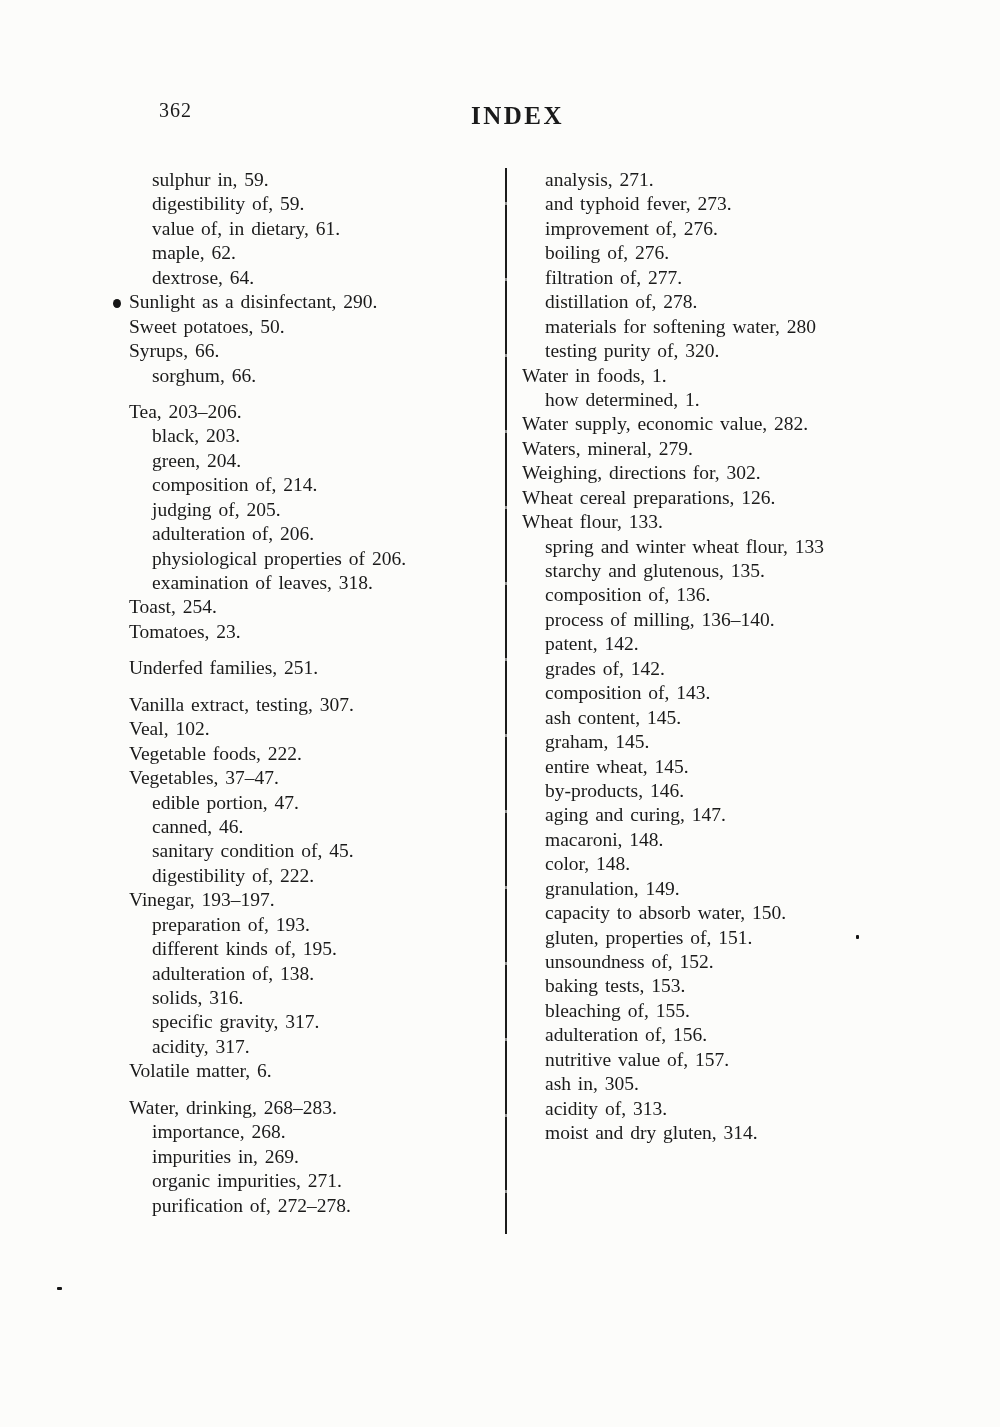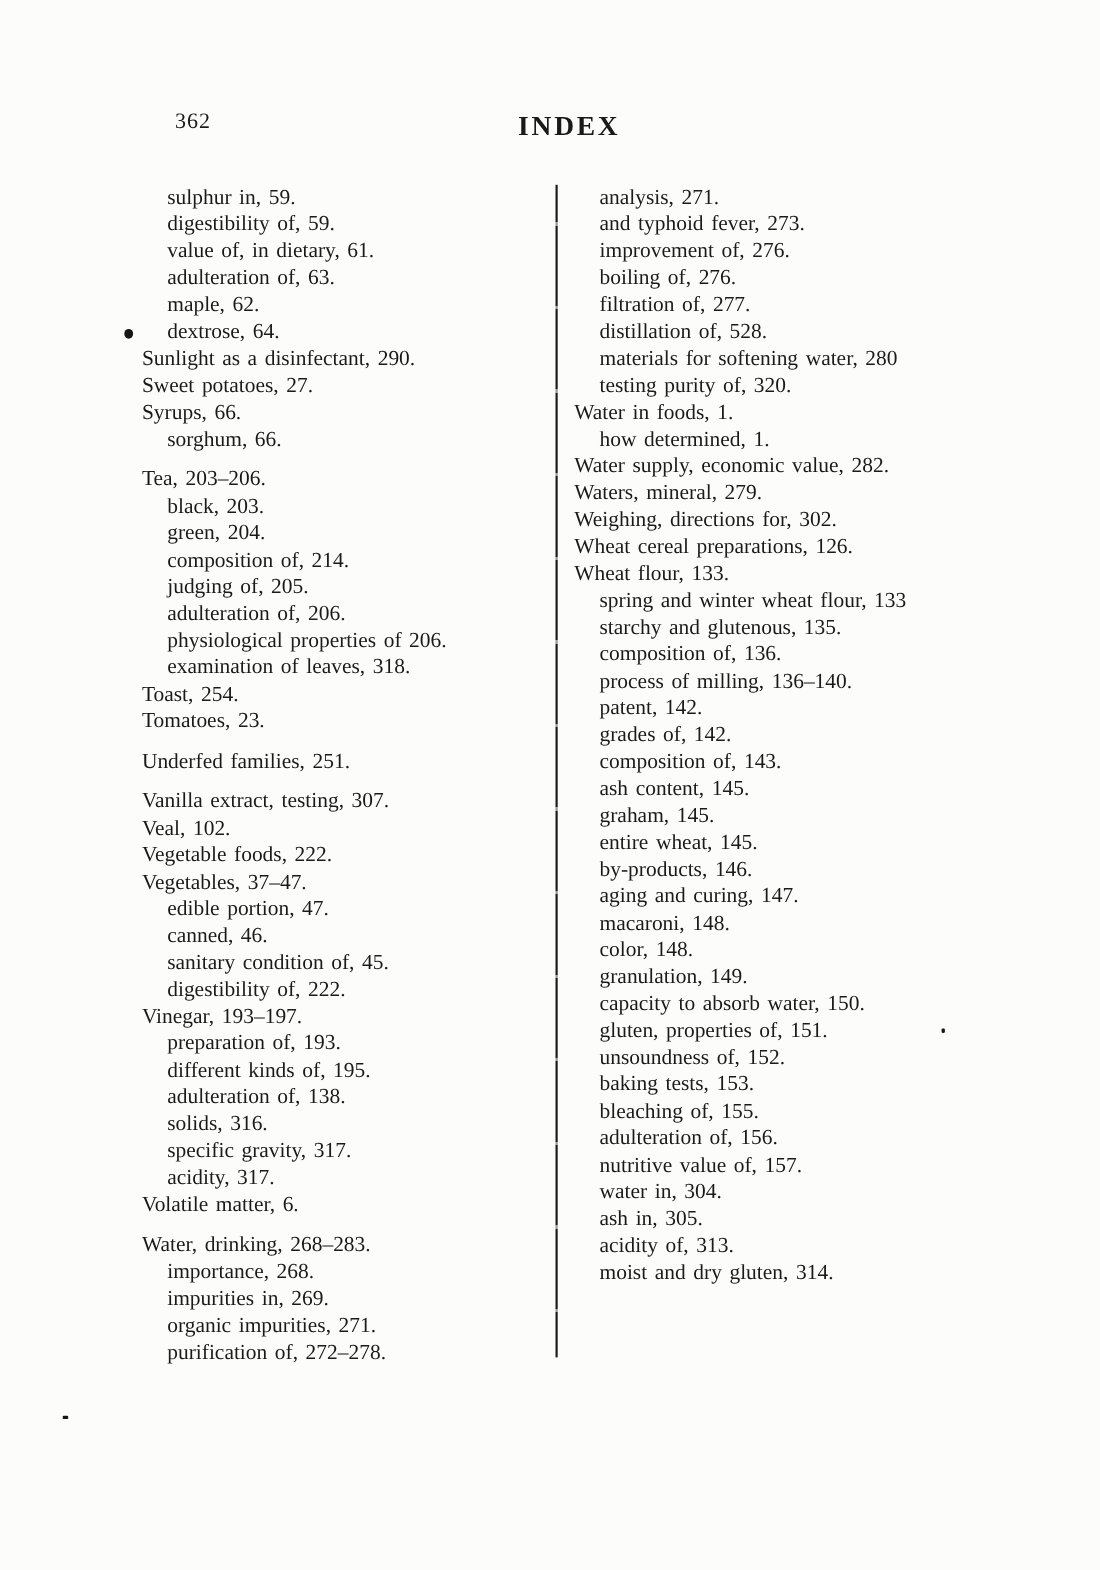--- a/index.html
+++ b/index.html
@@ -53,25 +53,24 @@
 
 <div class="page-header">INDEX</div>
 
 <div class="divider"></div>
 
 <div class="column left">
     <div class="block">
       <div class="entry sub">sulphur in, 59.</div>
       <div class="entry sub">digestibility of, 59.</div>
       <div class="entry sub">value of, in dietary, 61.</div>
-      <div class="entry sub">adulteration of, 63.</div>
       <div class="entry sub">maple, 62.</div>
       <div class="entry sub">dextrose, 64.</div>
       <div class="entry">Sunlight as a disinfectant, 290.</div>
-      <div class="entry">Sweet potatoes, 27.</div>
+      <div class="entry">Sweet potatoes, 50.</div>
       <div class="entry">Syrups, 66.</div>
       <div class="entry sub">sorghum, 66.</div>
     </div>
     <div class="block">
       <div class="entry">Tea, 203–206.</div>
       <div class="entry sub">black, 203.</div>
       <div class="entry sub">green, 204.</div>
       <div class="entry sub">composition of, 214.</div>
       <div class="entry sub">judging of, 205.</div>
       <div class="entry sub">adulteration of, 206.</div>
@@ -110,21 +109,21 @@
     </div>
   </div>
 
 <div class="column right">
     <div class="block">
       <div class="entry sub">analysis, 271.</div>
       <div class="entry sub">and typhoid fever, 273.</div>
       <div class="entry sub">improvement of, 276.</div>
       <div class="entry sub">boiling of, 276.</div>
       <div class="entry sub">filtration of, 277.</div>
-      <div class="entry sub">distillation of, 528.</div>
+      <div class="entry sub">distillation of, 278.</div>
       <div class="entry sub">materials for softening water, 280</div>
       <div class="entry sub">testing purity of, 320.</div>
       <div class="entry">Water in foods, 1.</div>
       <div class="entry sub">how determined, 1.</div>
       <div class="entry">Water supply, economic value, 282.</div>
       <div class="entry">Waters, mineral, 279.</div>
       <div class="entry">Weighing, directions for, 302.</div>
       <div class="entry">Wheat cereal preparations, 126.</div>
       <div class="entry">Wheat flour, 133.</div>
       <div class="entry sub">spring and winter wheat flour, 133</div>
@@ -142,21 +141,20 @@
       <div class="entry sub">macaroni, 148.</div>
       <div class="entry sub">color, 148.</div>
       <div class="entry sub">granulation, 149.</div>
       <div class="entry sub">capacity to absorb water, 150.</div>
       <div class="entry sub">gluten, properties of, 151.</div>
       <div class="entry sub">unsoundness of, 152.</div>
       <div class="entry sub">baking tests, 153.</div>
       <div class="entry sub">bleaching of, 155.</div>
       <div class="entry sub">adulteration of, 156.</div>
       <div class="entry sub">nutritive value of, 157.</div>
-      <div class="entry sub">water in, 304.</div>
       <div class="entry sub">ash in, 305.</div>
       <div class="entry sub">acidity of, 313.</div>
       <div class="entry sub">moist and dry gluten, 314.</div>
     </div>
   </div>
 
 <span class="ink-dot dot-bullet"></span>
 <span class="ink-dot dot-speck"></span>
 <span class="ink-dot dot-dash"></span>
 

